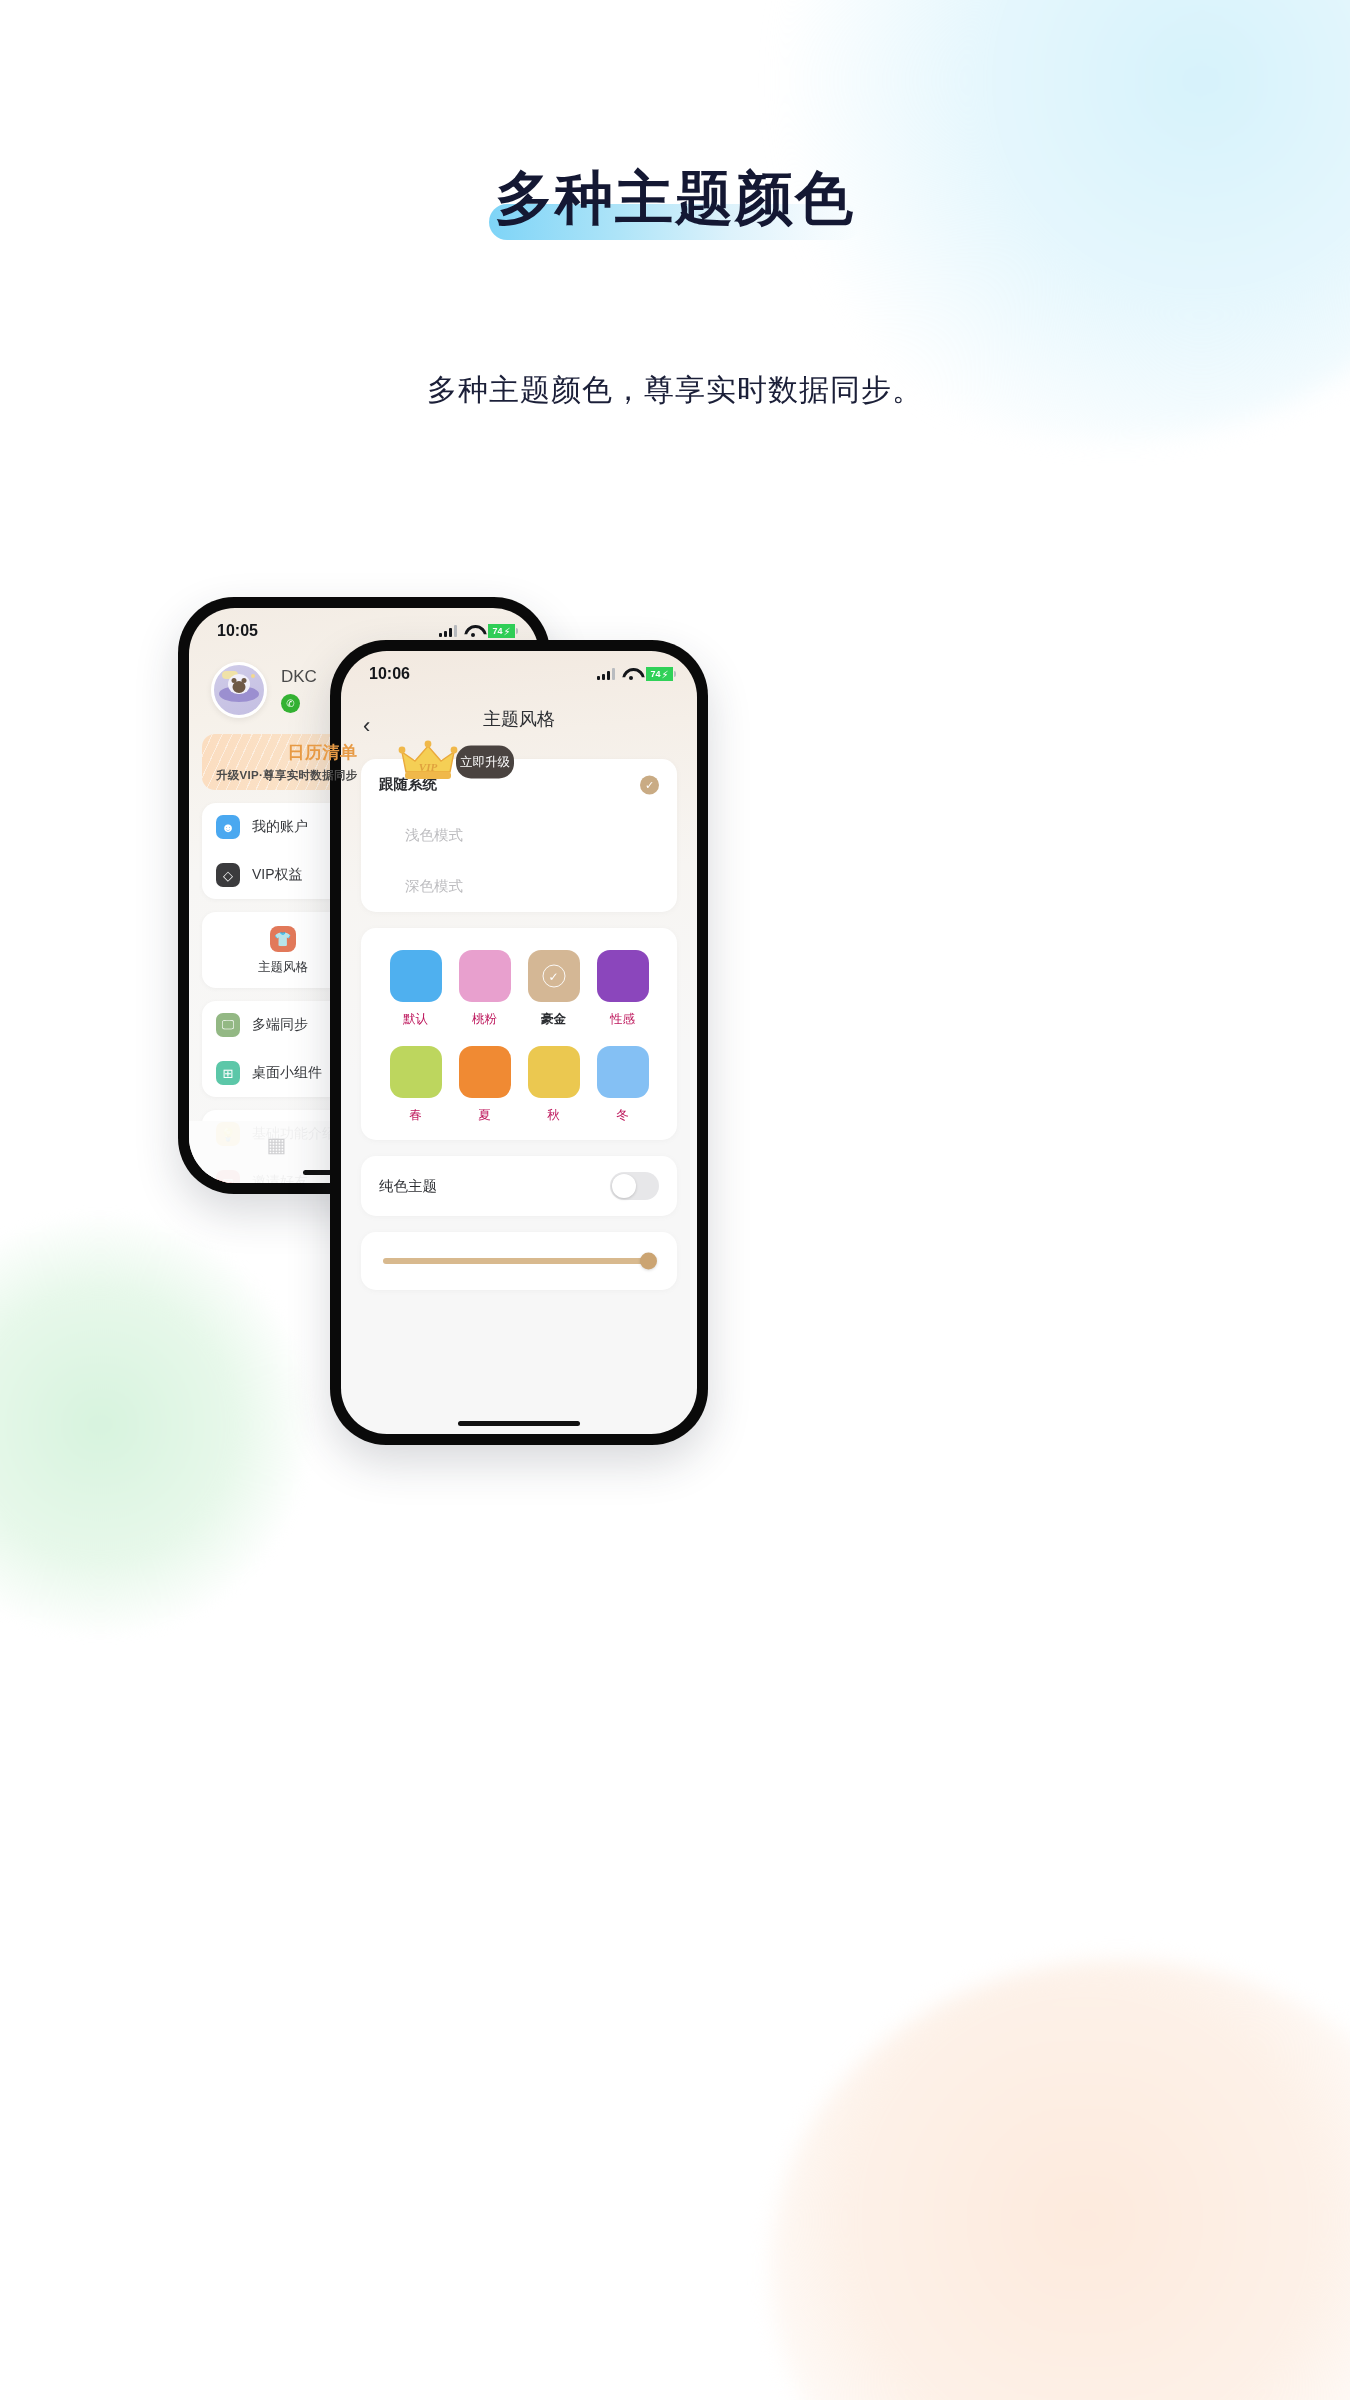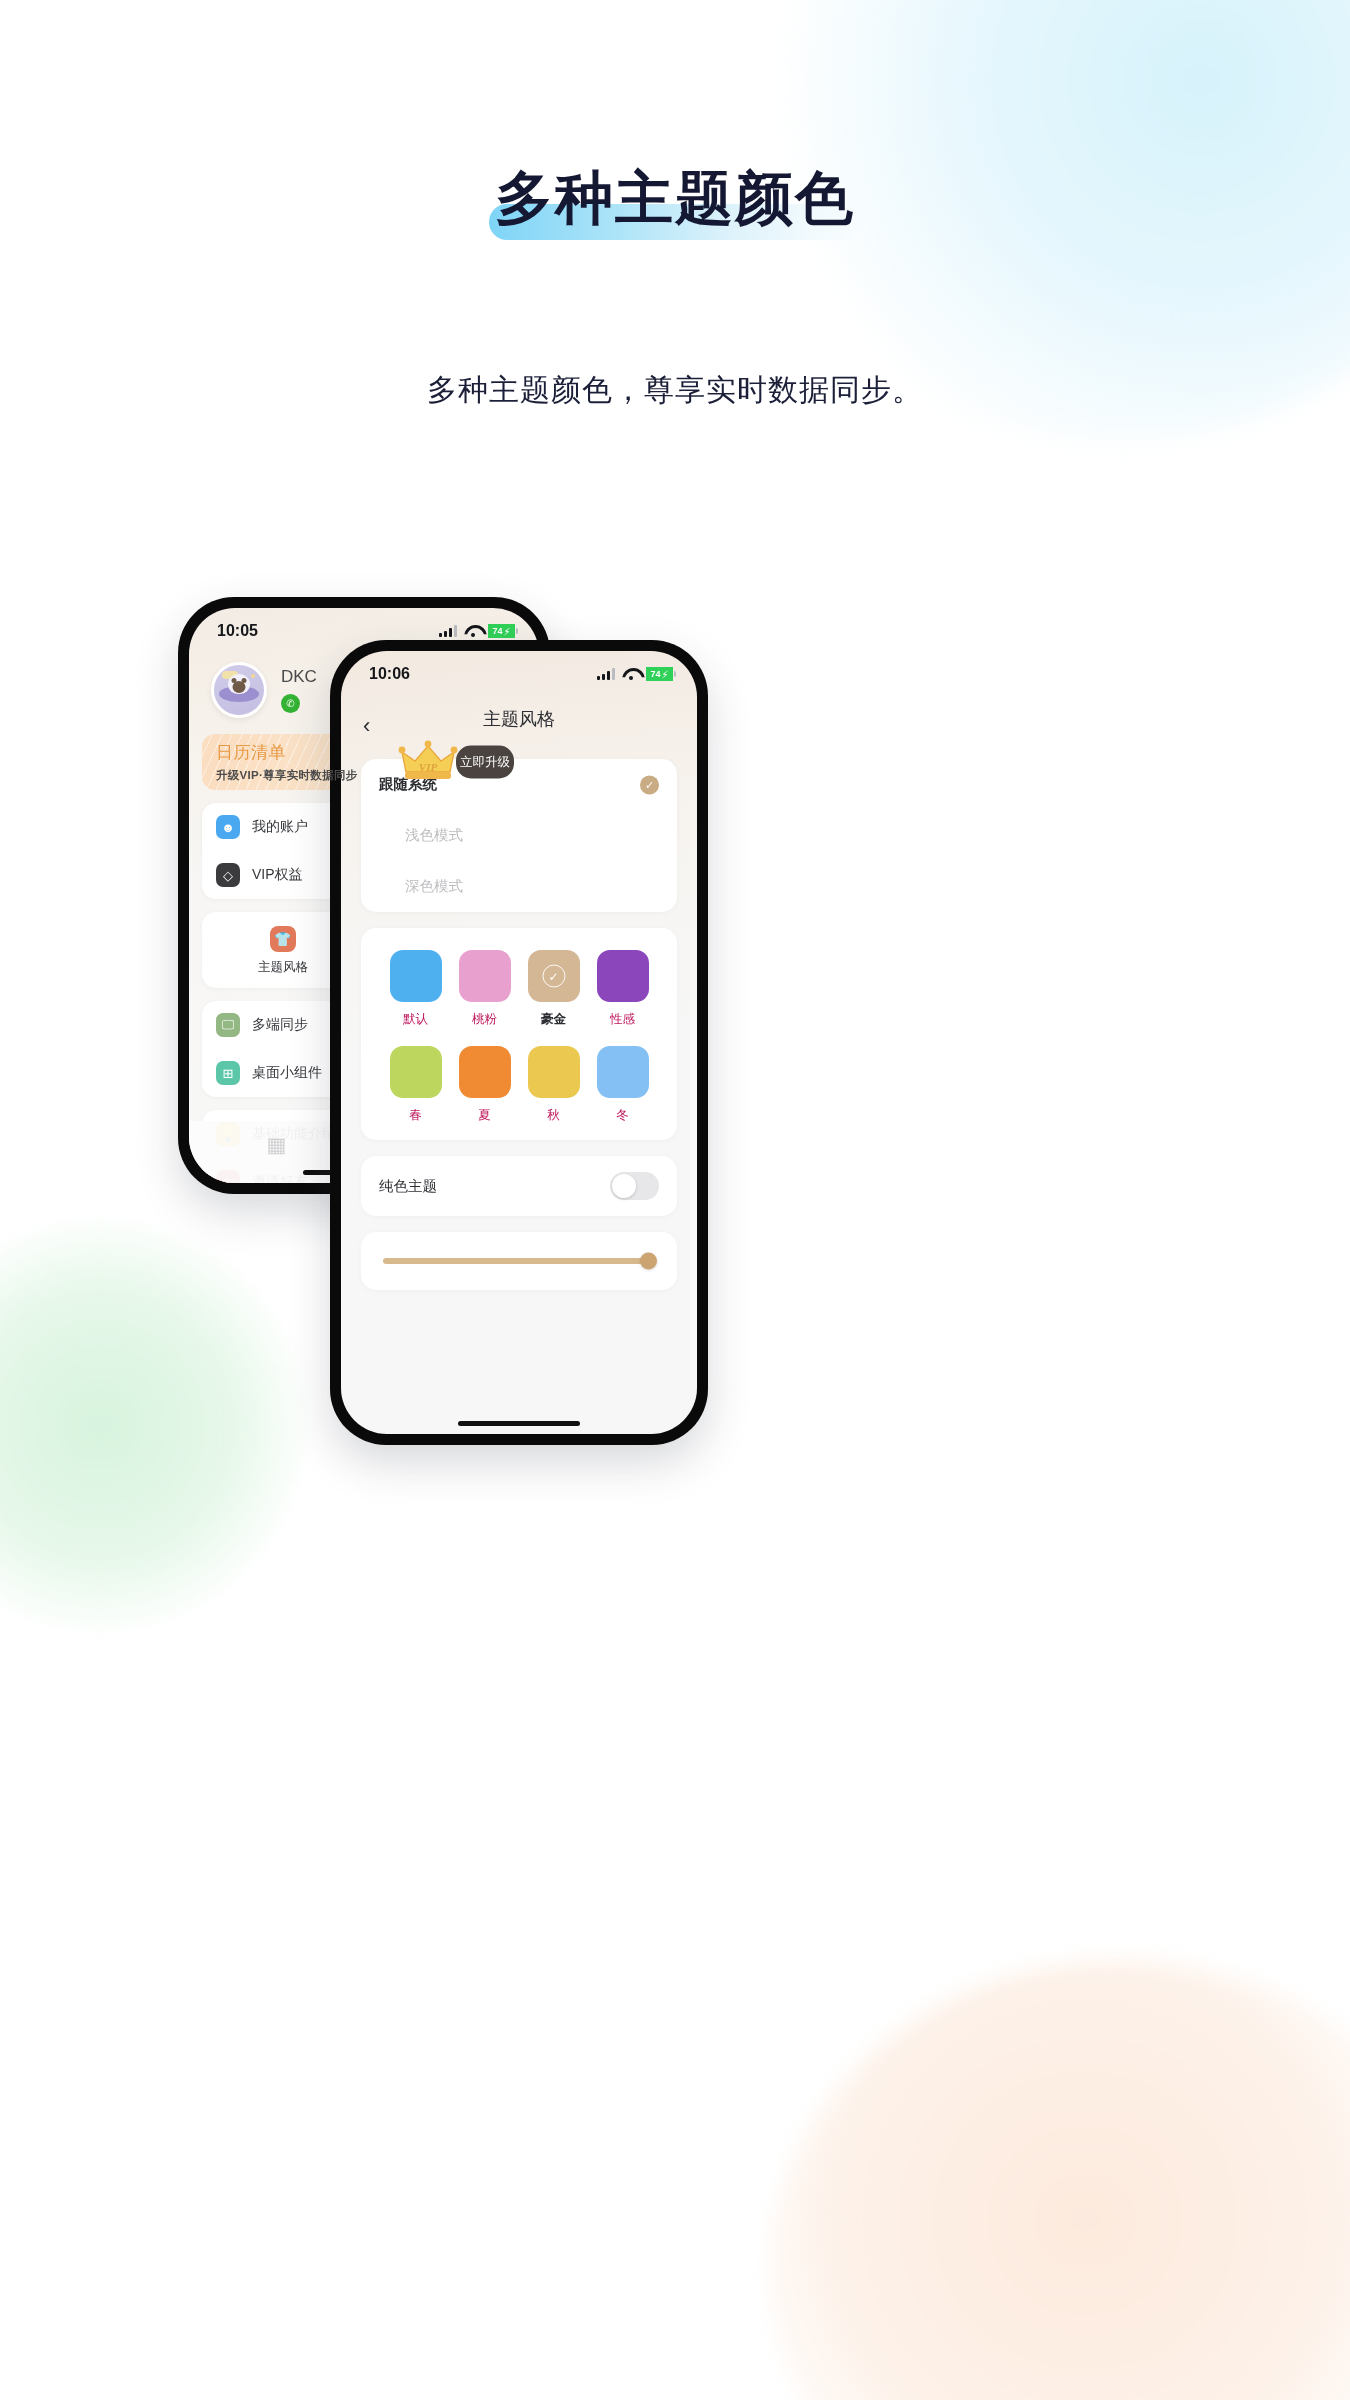--- a/index.html
+++ b/index.html
@@ -156,21 +156,21 @@
     margin:16px 13px 0 13px; height:56px; border-radius:13px;
     background:linear-gradient(100deg,#fbddc0 0%, #fae3c9 42%, #f6e4d6 70%, #eee2d8 100%);
     position:relative; overflow:hidden;
     display:flex; align-items:center; padding-left:14px;
   }
   .vip-banner .stripes{
     position:absolute; inset:0;
     background:repeating-linear-gradient(115deg, rgba(255,255,255,.5) 0 1px, rgba(255,255,255,0) 1px 9px);
   }
   .vip-texts { position:relative; z-index:2; }
-  .vip-title { font-size:17px; font-weight:normal; color:#e79a45; letter-spacing:.5px; }
+  .vip-title { font-size:17px; font-weight:bold; color:#e79a45; letter-spacing:.5px;text-align:right; }
   .vip-sub { font-size:11.5px; font-weight:bold; color:#4b4b4b; margin-top:4px; letter-spacing:.3px; }
   .crown {
     position:absolute; left:196px; top:4px; width:60px; height:48px; z-index:2;
   }
   .vip-btn {
     position:absolute; right:12px; top:50%; transform:translateY(-50%);
     background:#4a4340; color:#fff; font-size:12.5px;
     padding:8px 4px; border-radius:15px; z-index:3;
   }
 

